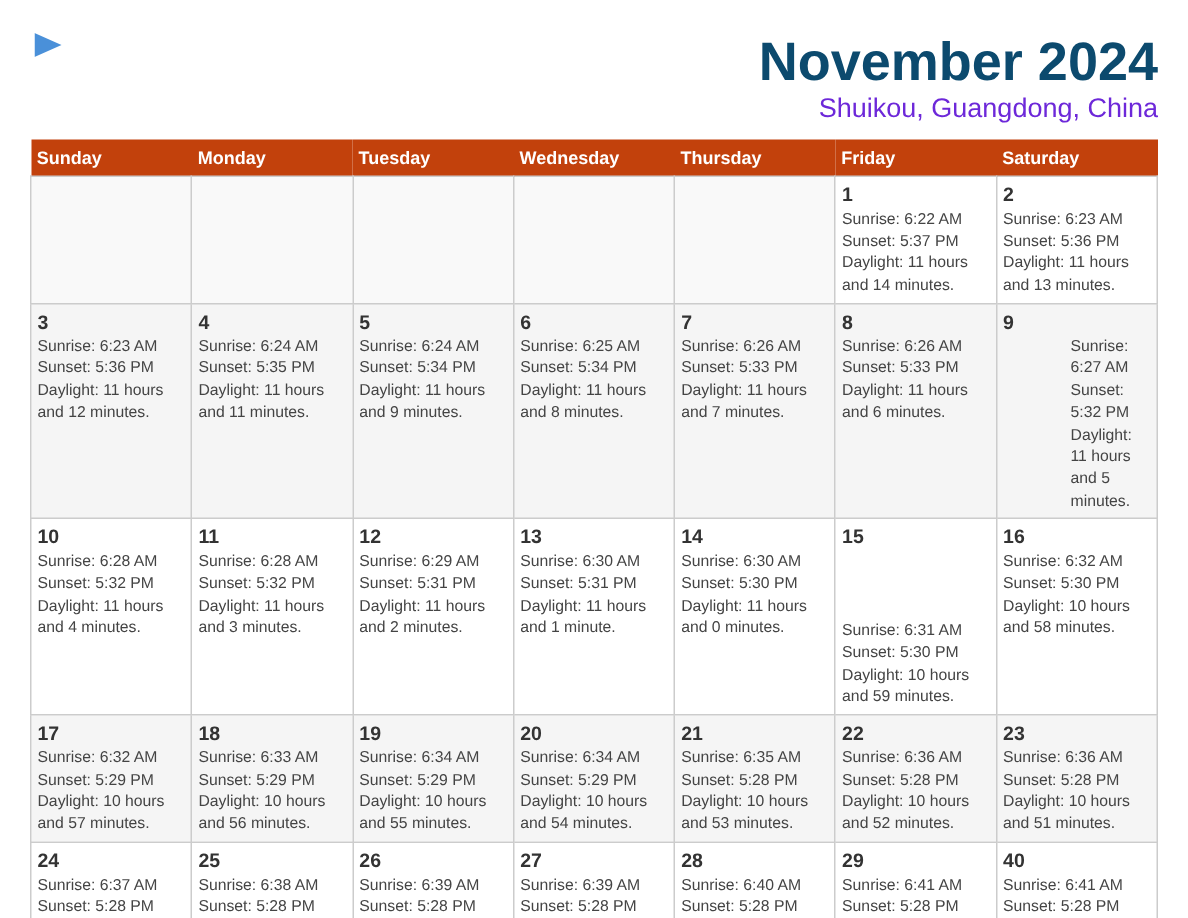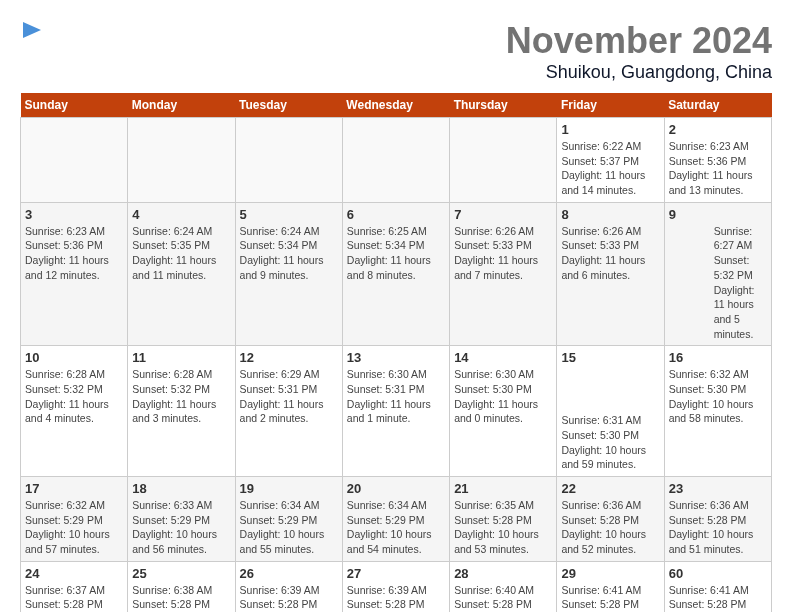--- a/index.html
+++ b/index.html
@@ -20,25 +20,25 @@
       display: flex;
       flex-direction: column;
       align-items: flex-start;
     }
     .title-section {
       text-align: right;
     }
     .month-title {
       font-size: 36px;
       font-weight: bold;
-      color: #737373;
+      color: #0c4a6e;
     }
     .location-title {
       font-size: 18px;
-      color: #0f172a;
+      color: #6d28d9;
     }
     table {
       width: 100%;
       border-collapse: collapse;
       font-size: 11px;
     }
     th {
       background-color: #c2410c;
       color: #fff;
       padding: 5px 4px;
@@ -289,20 +289,20 @@
 Sunset: 5:28 PM
 Daylight: 10 hours and 47 minutes.</div>
         </td>
         <td>
           <div class="day-number">29</div>
           <div class="day-info" style="white-space: pre-line;">Sunrise: 6:41 AM
 Sunset: 5:28 PM
 Daylight: 10 hours and 47 minutes.</div>
         </td>
         <td>
-          <div class="day-number">60</div>
+          <div class="day-number">40</div>
           <div class="day-info" style="white-space: pre-line;">Sunrise: 6:41 AM
 Sunset: 5:28 PM
 Daylight: 10 hours and 46 minutes.</div>
         </td>
       </tr>
     </tbody>
 </table>
 
 </body></html>

